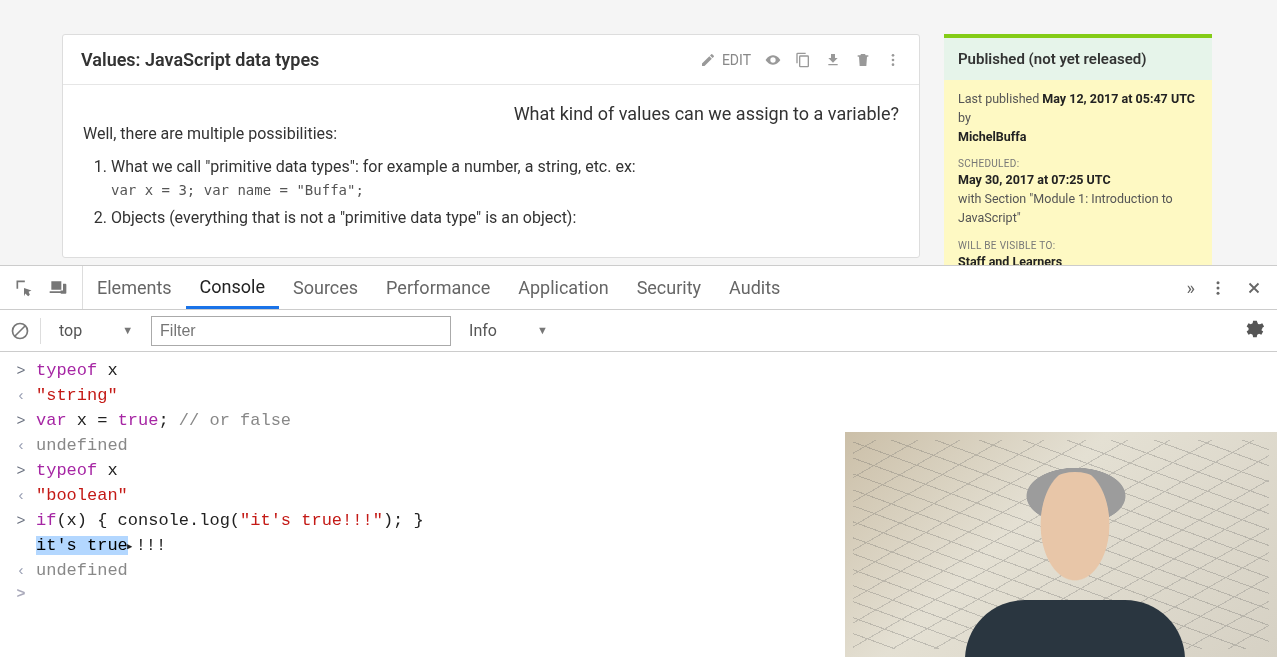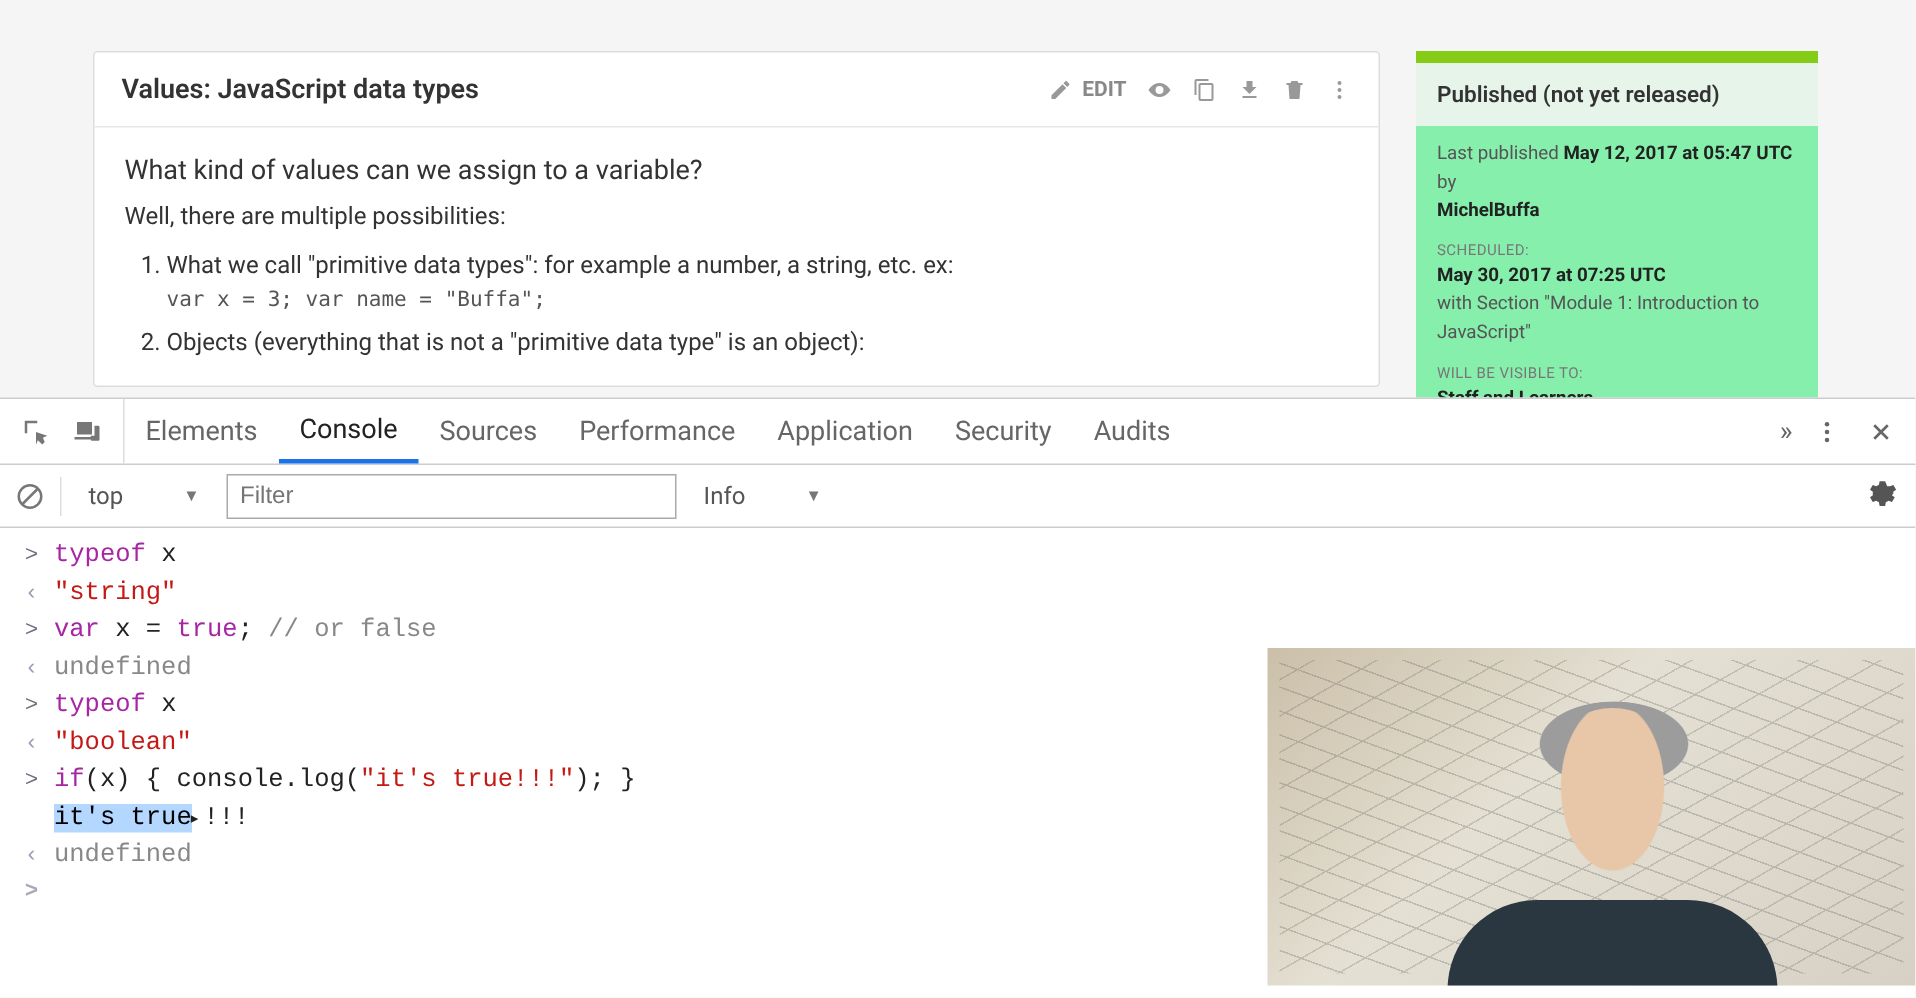--- a/index.html
+++ b/index.html
@@ -4,30 +4,30 @@
 <style>
 * { box-sizing: border-box; margin: 0; padding: 0; }
 body { font-family: -apple-system, BlinkMacSystemFont, "Segoe UI", Roboto, Helvetica, Arial, sans-serif; background: #f3f3f3; width: 1277px; height: 665px; overflow: hidden; position: relative; }
 
 
 .app-top { position: absolute; top: 0; left: 0; right: 0; height: 265px; background: #f5f5f5; }
 .content-card { position: absolute; top: 34px; left: 62px; width: 858px; height: 224px; background: #fff; border: 1px solid #ddd; border-radius: 3px; }
 .card-header { display: flex; align-items: center; justify-content: space-between; height: 50px; padding: 0 18px; border-bottom: 1px solid #e6e6e6; }
 .card-title { font-size: 18px; font-weight: 600; color: #333; }
 .card-actions { display: flex; align-items: center; gap: 14px; color: #888; }
-.card-actions .edit { display: flex; align-items: center; gap: 6px; font-size: 14px; color: #888; font-weight: bold; }
+.card-actions .edit { display: flex; align-items: center; gap: 6px; font-size: 14px; color: #888; }
 .card-actions svg { width: 16px; height: 16px; fill: #999; }
 .card-body { padding: 18px 20px; color: #333; }
-.card-body .q { font-size: 18px; margin-bottom: 10px; }
+.card-body .q { font-size: 18px; margin-bottom: 0; text-align: right; }
 .card-body .a { font-size: 16px; margin-bottom: 14px; }
 .card-body ol { margin-left: 28px; font-size: 16px; }
 .card-body ol li { margin-bottom: 4px; }
 .card-body code.block { display: block; font-family: "Menlo", "Consolas", monospace; font-size: 14px; color: #555; margin: 6px 0 10px 0; }
 
-.status-card { position: absolute; top: 34px; left: 944px; width: 268px; background: #86efac; border-top: 8px solid #84cc16; }
+.status-card { position: absolute; top: 34px; left: 944px; width: 268px; background: #fef9c3; border-top: 4px solid #84cc16; }
 .status-header { background: #e6f4ea; padding: 12px 14px; font-size: 15px; font-weight: 600; color: #333; }
 .status-body { padding: 10px 14px; font-size: 12.5px; color: #555; line-height: 1.5; }
 .status-body .row { margin-bottom: 10px; }
 .status-body strong { color: #222; font-weight: 700; }
 .status-body .label { text-transform: uppercase; font-size: 10px; color: #777; letter-spacing: 0.3px; }
 .status-body .link { color: #0073bb; }
 .status-body .chk { margin-right: 4px; }
 
 
 .devtools { position: absolute; top: 265px; left: 0; right: 0; bottom: 0; background: #fff; border-top: 1px solid #ccc; }

